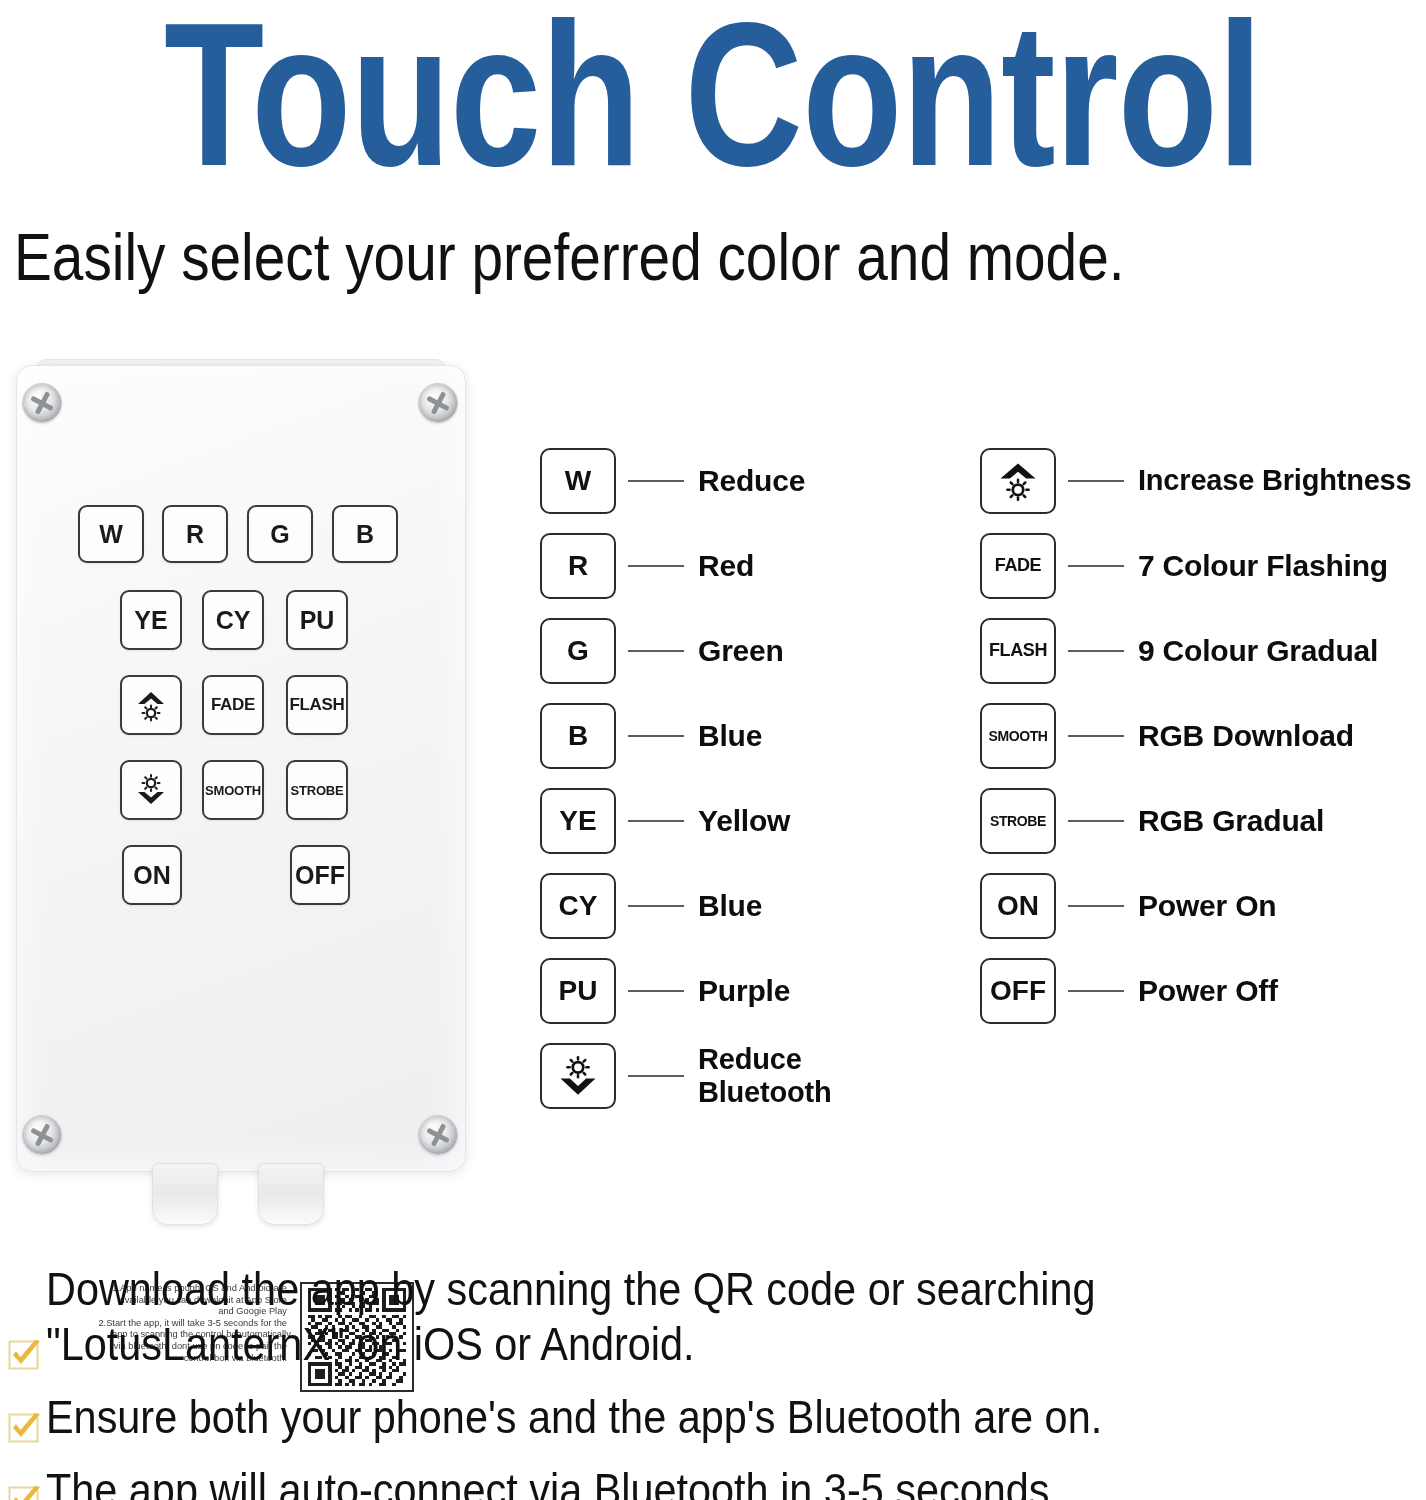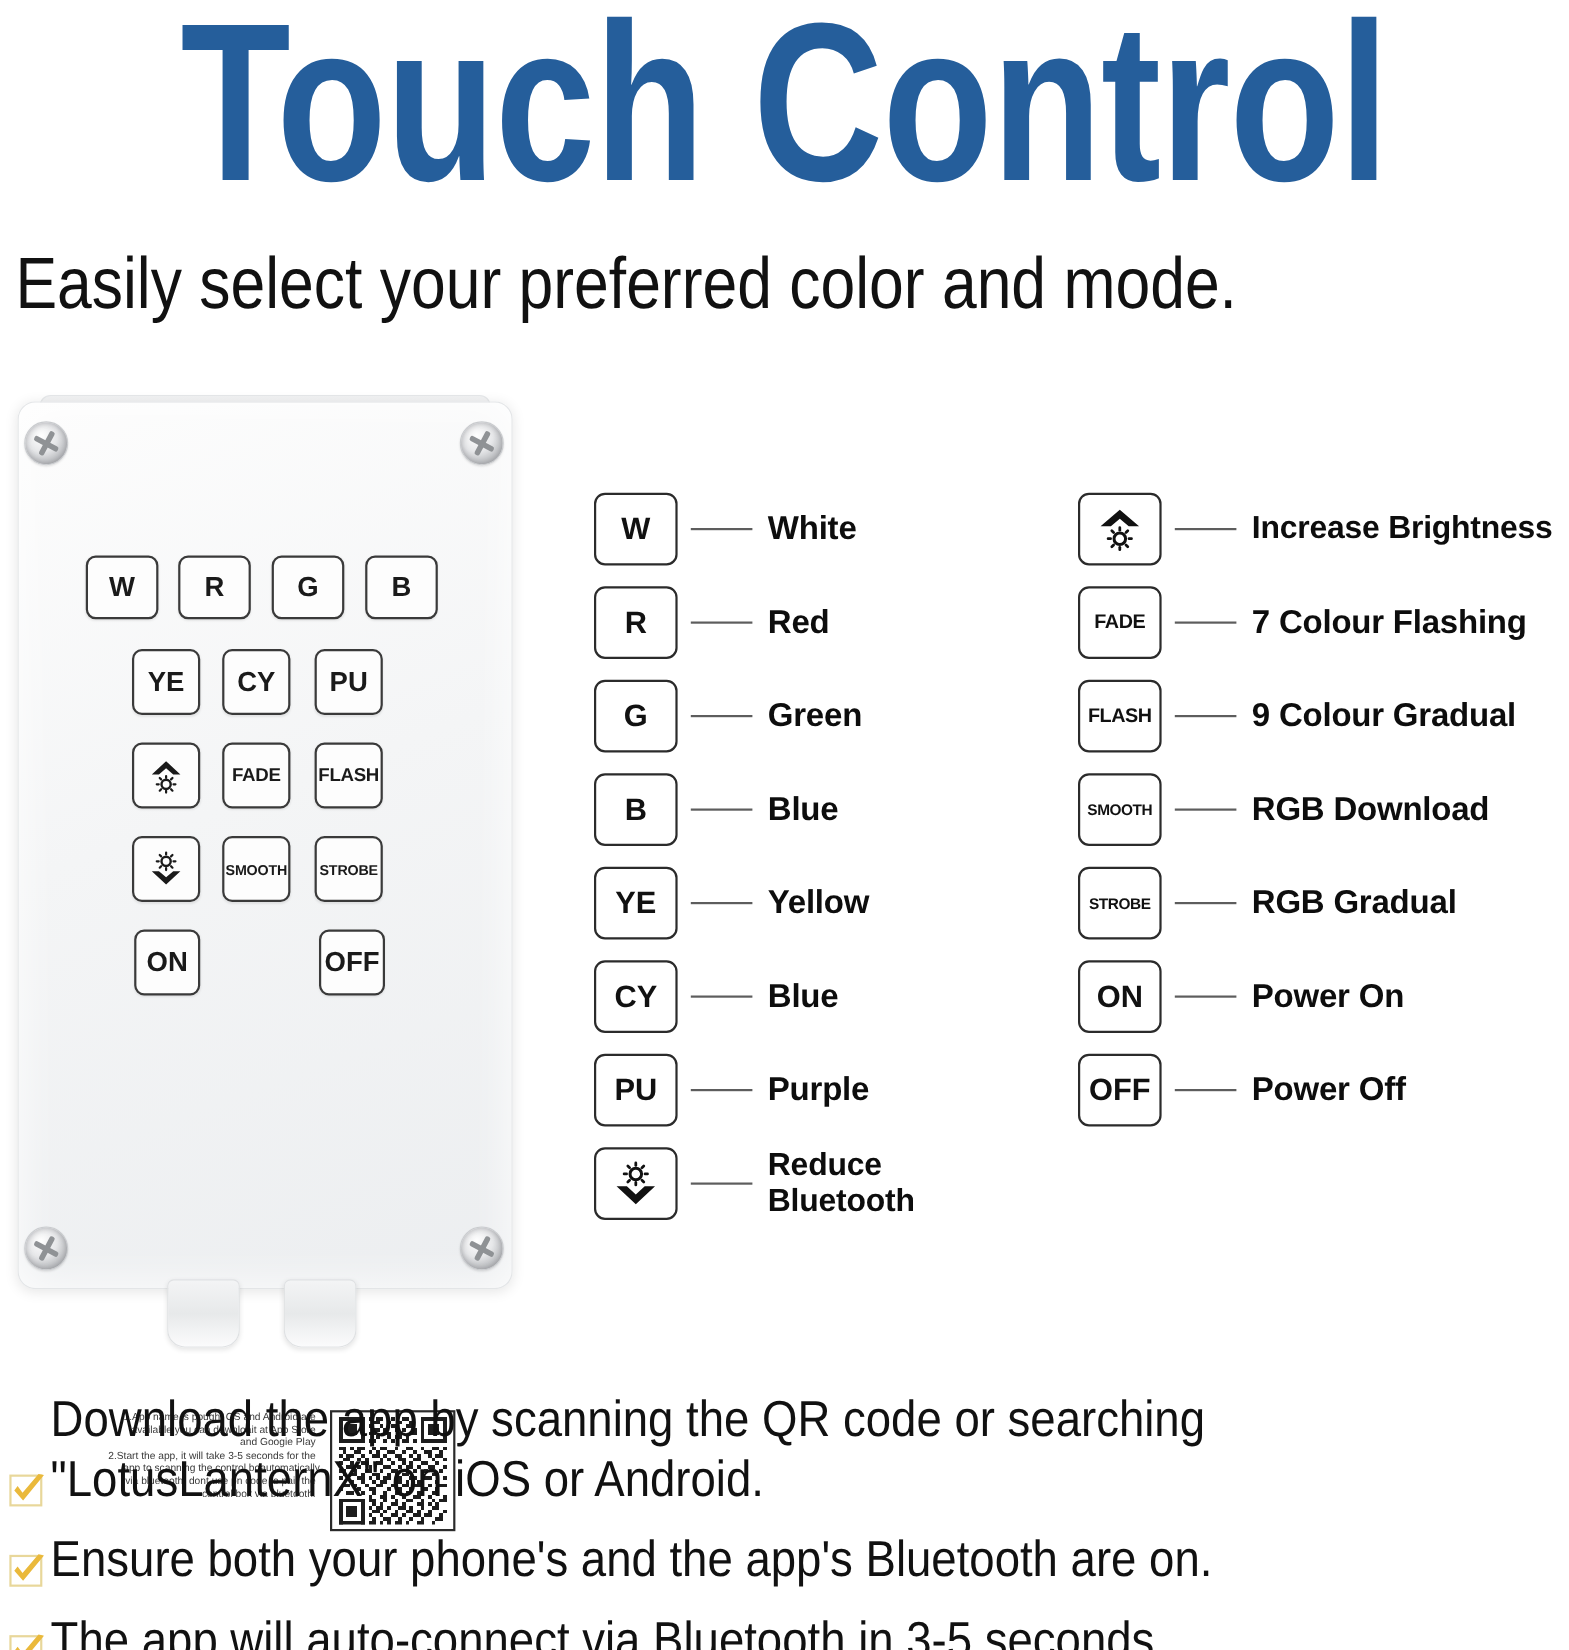--- a/index.html
+++ b/index.html
@@ -576,21 +576,21 @@
   </div>
 </div>
 
 <div id="legend-left" class="legend-col">
 
   <div class="legend-row">
     <div class="key-box k-lg">
         <span>W</span>
       </div>
     <div class="leader"></div>
-    <div class="legend-label">White</div>
+    <div class="legend-label">Reduce</div>
   </div>
 
   <div class="legend-row">
     <div class="key-box k-lg">
         <span>R</span>
       </div>
     <div class="leader"></div>
     <div class="legend-label">Red</div>
   </div>
 

